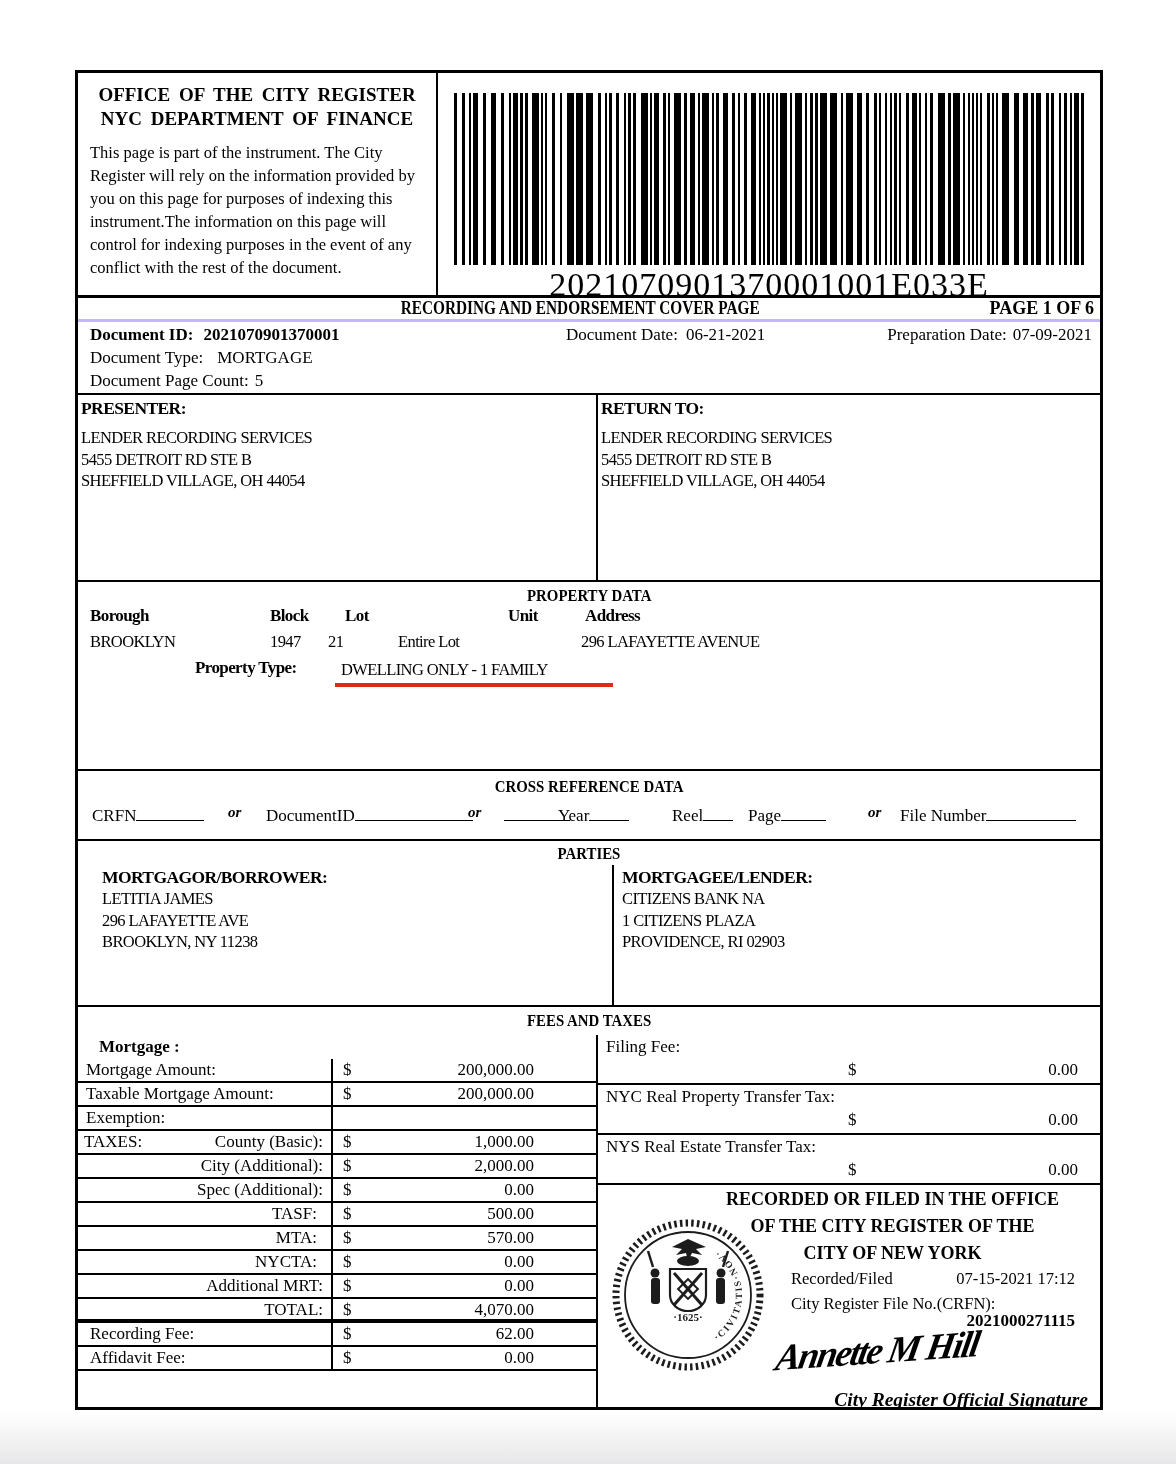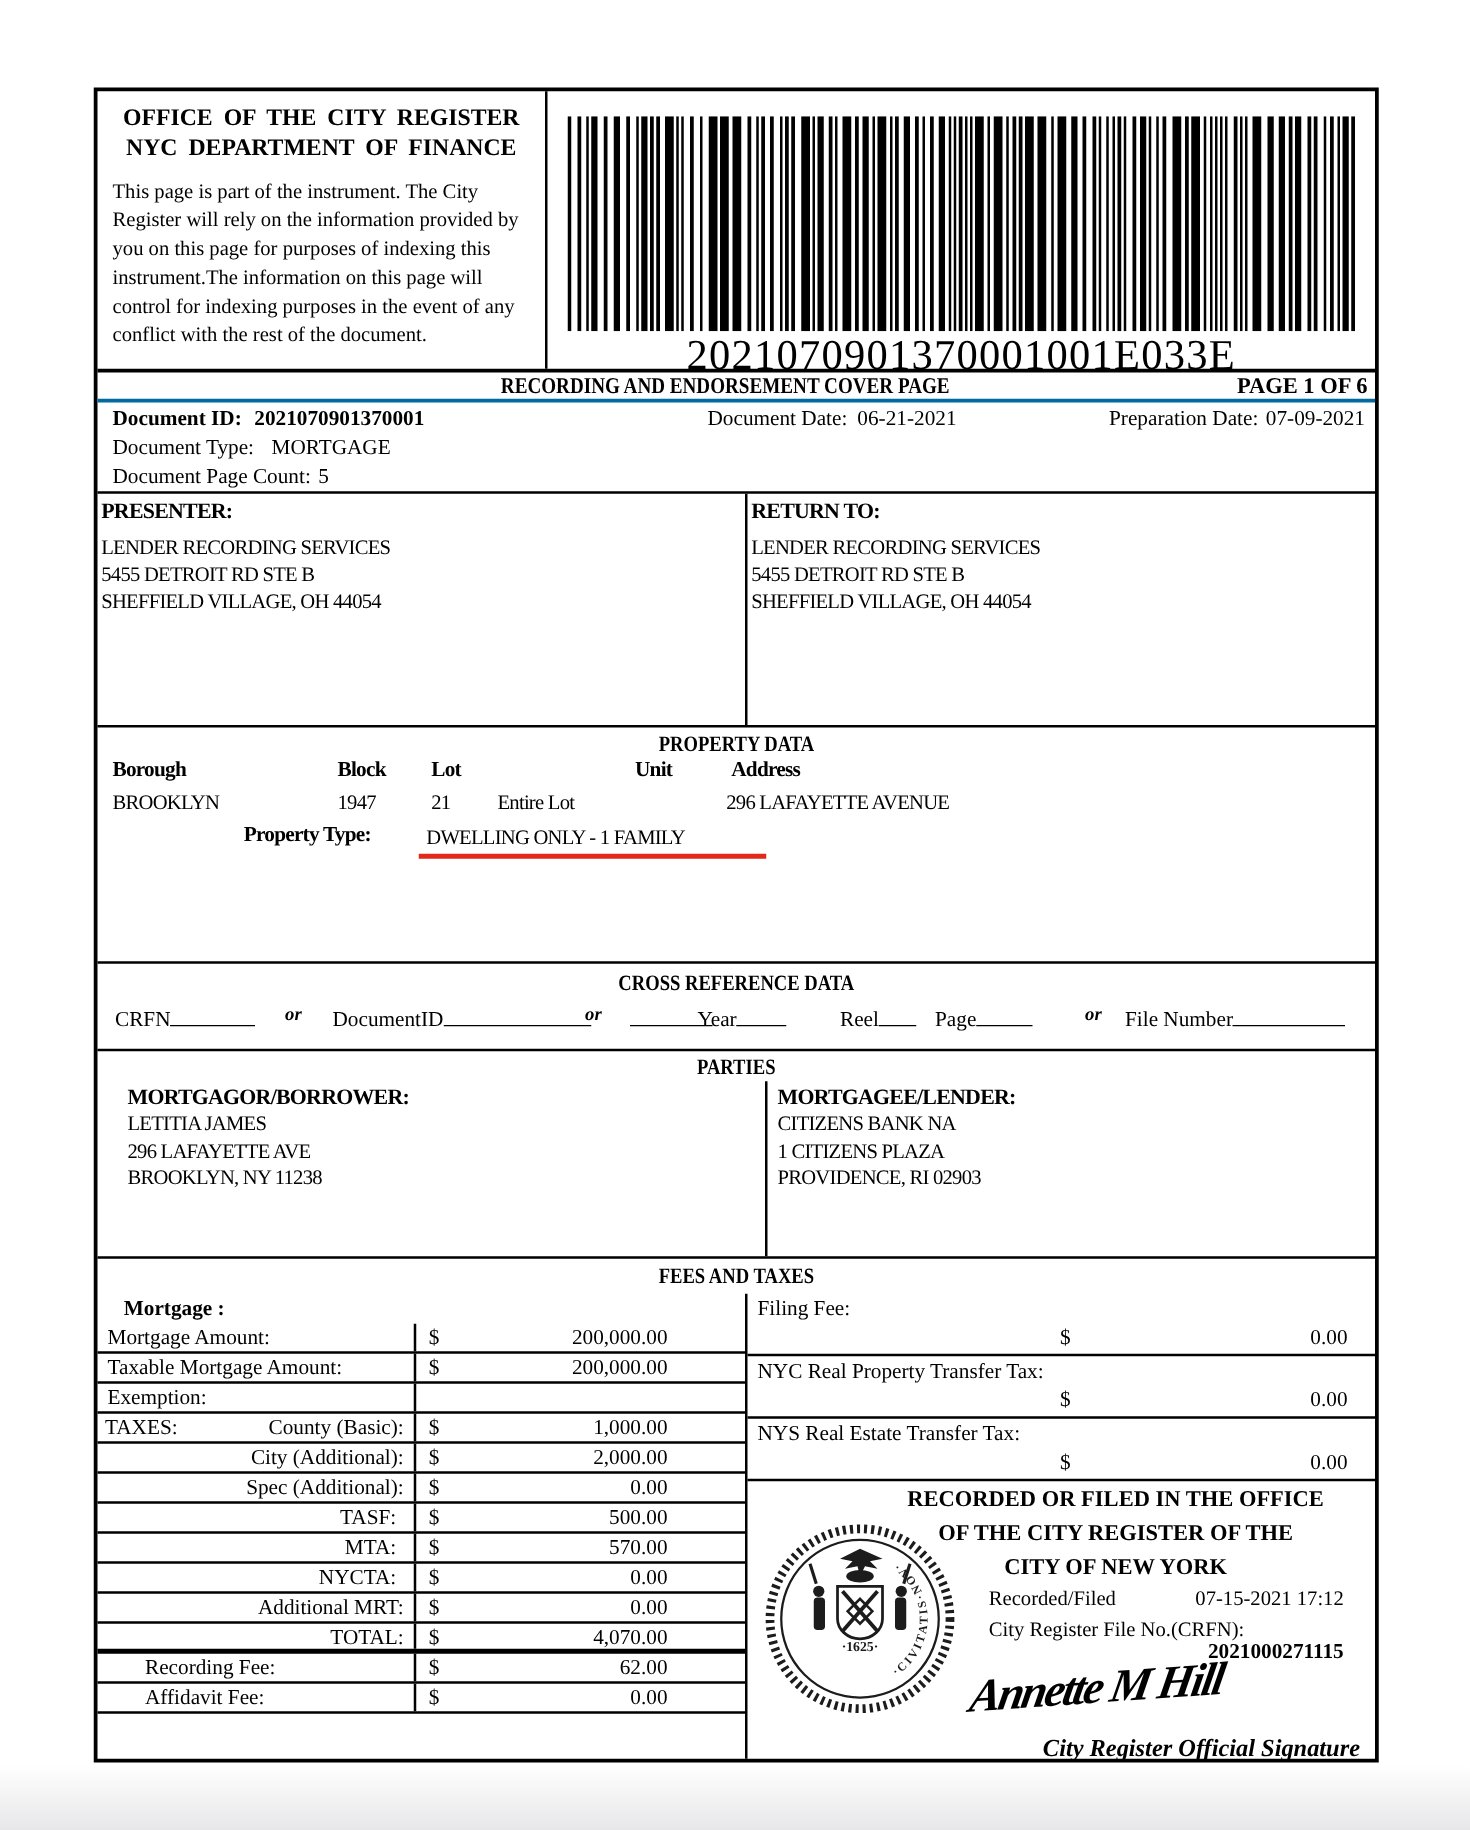--- a/index.html
+++ b/index.html
@@ -13,21 +13,21 @@
   .sec-header{top:0;height:222px;display:flex;}
   .hdr-left{width:360px;border-right:2px solid #000;padding:10px 12px 6px 12px;}
   .hdr-title{font-weight:bold;font-size:19px;text-align:center;line-height:24px;word-spacing:4px;}
   .hdr-body{margin-top:10px;font-size:16.5px;line-height:23px;}
   .hdr-right{flex:1;position:relative;}
   .barcode-wrap{position:absolute;left:16px;right:16px;top:20px;height:172px;}
   .barcode-wrap svg{width:100%;height:100%;}
   .barcode-num{position:absolute;left:0;right:0;top:193px;text-align:center;
        font-size:34px;letter-spacing:1px;}
   
-  .sec-banner{top:222px;height:27px;border-top:3px solid #000;border-bottom:3px solid #0369a1;
+  .sec-banner{top:222px;height:27px;border-top:3px solid #000;border-bottom:3px solid #c4b5fd;
        display:flex;align-items:center;}
   .banner-title{flex:1;text-align:center;font-weight:bold;font-size:18px;padding-left:110px;}
   .banner-page{width:128px;text-align:right;font-weight:bold;font-size:18px;padding-right:6px;}
   .sx{display:inline-block;transform:scaleX(.85);transform-origin:center;white-space:nowrap;}
   .cond{letter-spacing:-0.6px;}
   
   .sec-docinfo{top:249px;height:71px;position:absolute;font-size:17px;}
   .di-id{position:absolute;left:12px;top:3px;font-weight:bold;}
   .di-id .v{margin-left:10px;}
   .di-date{position:absolute;left:488px;top:3px;}
@@ -71,21 +71,21 @@
   
   .sec-fees{top:932px;bottom:0;border-top:2px solid #000;position:absolute;}
   .fees-title{position:absolute;left:0;right:0;top:3px;text-align:center;font-weight:bold;font-size:17.5px;}
   .fees-body{position:absolute;left:0;right:0;top:28px;bottom:0;display:flex;}
   .fees-left{width:520px;border-right:2px solid #000;font-size:17px;}
   .fees-right{flex:1;font-size:17px;position:relative;}
   .frow{display:flex;height:24px;border-bottom:2px solid #000;}
   .frow.total{border-bottom:4px solid #000;}
   .fl{width:255px;border-right:2px solid #000;padding:0 8px;line-height:21px;position:relative;}
   .fl.ar{text-align:right;}
-  .fl.ind{padding-left:38px;}
+  .fl.ind{padding-left:12px;}
   .pfx{position:absolute;left:6px;}
   .fa{flex:1;position:relative;line-height:21px;}
   .fa .cur{position:absolute;left:10px;}
   .fa .amt{position:absolute;right:62px;}
   .mortgage-hdr{height:24px;line-height:23px;font-weight:bold;padding-left:21px;}
   .rcell{border-bottom:2px solid #000;}
   .rlabel{height:24px;line-height:23px;padding-left:8px;}
   .rvalue{height:24px;position:relative;line-height:21px;}
   .rvalue .cur{position:absolute;left:250px;}
   .rvalue .amt{position:absolute;right:22px;}
@@ -256,21 +256,21 @@
 
   <div class="sec sec-property">
     <div class="prop-title"><span class="sx">PROPERTY DATA</span></div>
     <span class="ph cond" style="left:12px">Borough</span>
     <span class="ph cond" style="left:192px">Block</span>
     <span class="ph cond" style="left:267px">Lot</span>
     <span class="ph cond" style="left:430px">Unit</span>
     <span class="ph cond" style="left:507px">Address</span>
     <span class="pv cond" style="left:12px">BROOKLYN</span>
     <span class="pv cond" style="left:192px">1947</span>
-    <span class="pv cond" style="left:267px">21</span>
+    <span class="pv cond" style="left:250px">21</span>
     <span class="pv cond" style="left:320px">Entire Lot</span>
     <span class="pv cond" style="left:503px">296 LAFAYETTE AVENUE</span>
     <span class="ptype-label cond">Property Type:</span>
     <span class="ptype-value cond">DWELLING ONLY - 1 FAMILY</span>
     <div class="ptype-underline" style="background: rgb(226, 40, 27);"></div>
   </div>
 
   <div class="sec sec-crossref">
     <div class="cr-title"><span class="sx">CROSS REFERENCE DATA</span></div>
     <span class="cr-item" style="left:14px"><span>CRFN</span><span class="blank" style="width:68px"></span></span>

